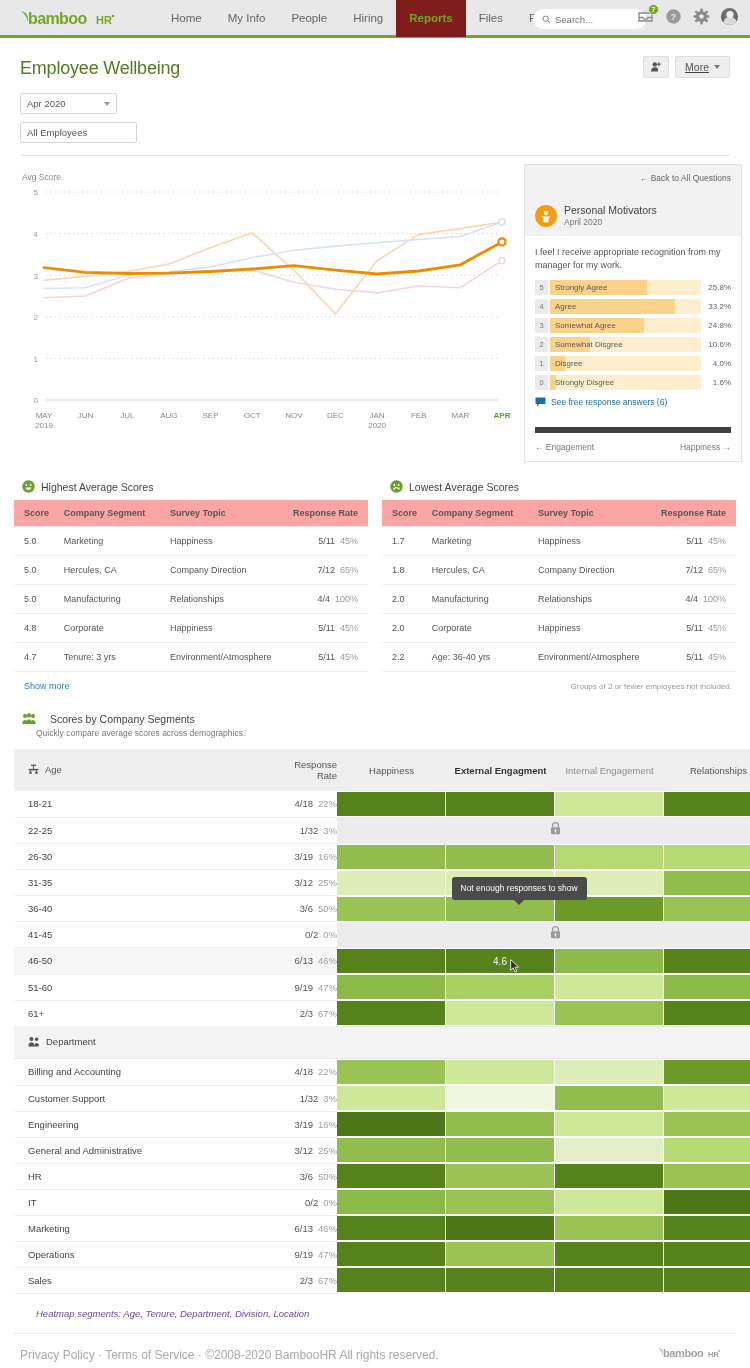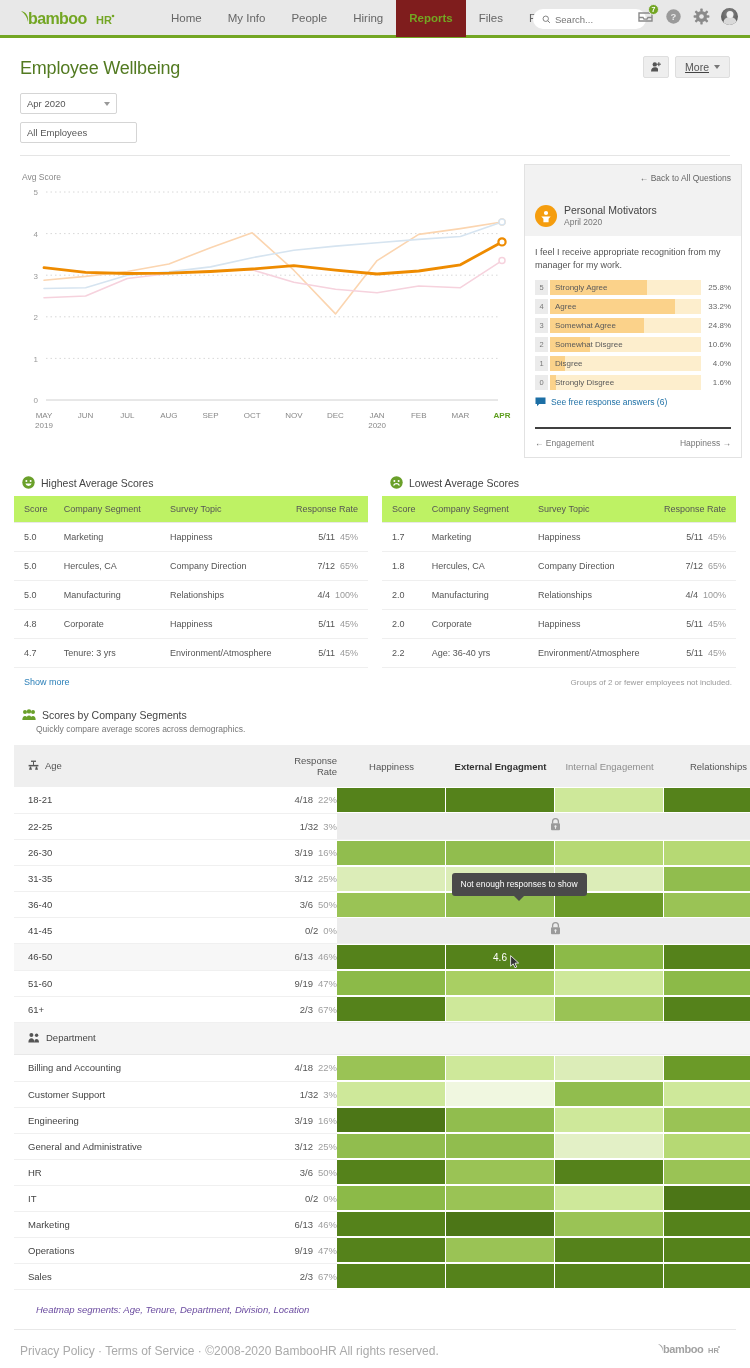--- a/index.html
+++ b/index.html
@@ -131,47 +131,47 @@
   .ans-row { display:flex; align-items:center; margin-bottom: 4px; height: 15px; }
   .ans-num {
     width: 13px; height: 15px; background:#ebebeb; color:#777; font-size:7.5px;
     display:flex;align-items:center;justify-content:center; flex:0 0 auto;
   }
   .ans-bar { flex:1 1 auto; height: 15px; background:#fdeecd; position:relative; margin-left:2px; }
   .ans-fill { position:absolute; left:0; top:0; bottom:0; background:#fbd28a; }
   .ans-lbl { position:absolute; left:5px; top:0; line-height:15px; font-size:8px; color:#5a5a5a; white-space:nowrap; }
   .ans-pct { width: 30px; text-align:right; font-size:8px; color:#666; flex:0 0 auto; }
   .freelink { display:flex; align-items:center; gap:5px; font-size:8.5px; color:#1c6fa5; margin-top:7px; cursor:pointer; }
-  .q-foot { border-top: 2px solid #404040; margin: 11px 10px 0 10px; padding: 9px 0 9px 0; display:flex; justify-content:space-between; }
+  .q-foot { border-top: 6px solid #404040; margin: 11px 10px 0 10px; padding: 9px 0 9px 0; display:flex; justify-content:space-between; }
   .q-foot span { font-size: 8.5px; color: #777; cursor: pointer; }
 
   
   .score-section { display:flex; padding: 0 14px; margin-top: 18px; gap: 14px; }
   .score-block { flex: 1 1 0; min-width: 0; }
   .score-head { display:flex; align-items:center; gap:6px; margin-bottom: 7px; padding-left: 8px;}
   .score-head-t { font-size: 10.5px; color: #444; }
   .stable { width: 100%; border-collapse: collapse; }
   .stable th {
-    background: #bef264; font-size: 9px; color: #555; font-weight: normal;
+    background: #fca5a5; font-size: 9px; color: #555; font-weight: bold;
     text-align: left; padding: 8px 6px; border-bottom: 1px solid #e8e8e8;
   }
   .stable th:first-child { padding-left: 10px; }
   .stable th.rr { text-align: right; padding-right: 10px; }
   .stable td {
     font-size: 9px; color: #555; padding: 9px 6px; border-bottom: 1px solid #efefef;
   }
   .stable td:first-child { padding-left: 10px; }
   .stable td.rr { text-align: right; padding-right: 10px; white-space: nowrap; }
   .stable td.rr .pct { color: #999; margin-left: 5px; }
   .showmore { font-size: 9px; color: #2a7fb8; margin-top: 9px; padding-left: 10px; cursor: pointer; }
   .note { font-size: 8px; color: #999; margin-top: 10px; text-align: right; padding-right: 4px;}
 
   
   .hm-section { padding: 0 14px; margin-top: 22px; }
-  .hm-head { display:flex; align-items:center; gap:6px; padding-left: 8px;}
+  .hm-head { display:flex; align-items:center; gap:14px; padding-left: 8px;}
   .hm-title { font-size: 10.5px; color: #444; }
   .hm-sub { font-size: 8.5px; color: #777; margin: 3px 0 0 22px; }
   .hm-table { width: 100%; border-collapse: collapse; margin-top: 11px; table-layout: fixed; }
   .hm-table col.c-label { width: 270px; }
   .hm-table col.c-rr { width: 53px; }
   .hm-table col.c-cell { width: 109px; }
   .hm-table th {
     background: #efefef; font-weight: normal; font-size: 9.5px; color: #555;
     padding: 10px 0; text-align: center; border: none;
   }

